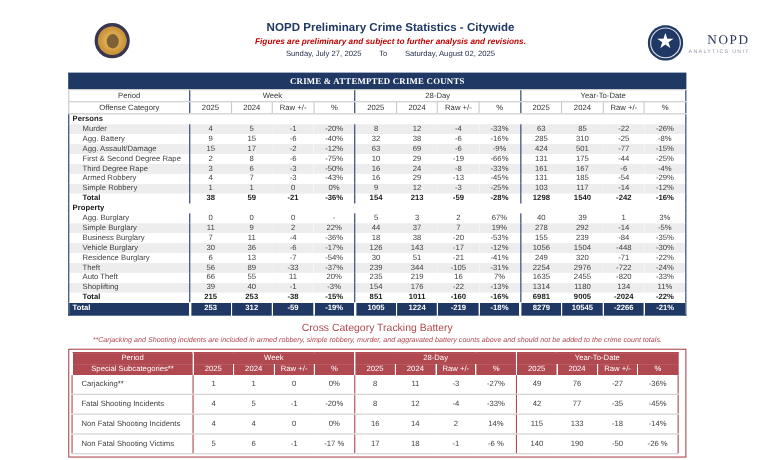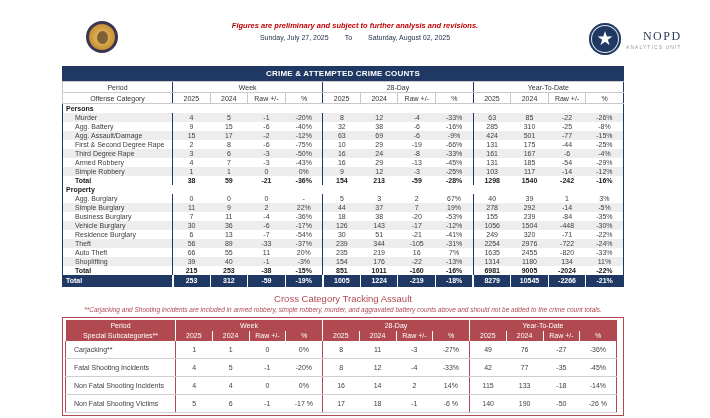--- a/index.html
+++ b/index.html
@@ -23,21 +23,21 @@
          display:flex;align-items:center;justify-content:center;
          box-shadow:inset 0 0 0 2px var(--navy,#1F3864), inset 0 0 0 3px rgba(255,255,255,.85);}
   .star{color:#fff;font-size:19px;line-height:1;margin-top:-1px;}
   .alogo-t{text-align:right;}
   .alogo-n{font-family:"Liberation Serif",serif;font-size:12px;color:#2f3a5c;letter-spacing:1.5px;}
   .alogo-u{font-size:4.8px;color:#9097a8;letter-spacing:1.2px;margin-top:1px;}
 
   
   .content{position:absolute;left:62px;top:66px;width:562px;}
   .bar{height:15px;line-height:15px;background:var(--navy,#1F3864);color:#fff;font-weight:bold;
-       font-size:8px;text-align:center;letter-spacing:.2px;}
+       font-size:8px;text-align:center;letter-spacing:.2px;font-family:Liberation Serif, serif;}
 
   table{border-collapse:collapse;table-layout:fixed;}
   .t1{width:562px;font-size:7px;color:#404040;border:1px solid var(--navy,#1F3864);}
   .t1 td{padding:0 2px;text-align:center;overflow:hidden;white-space:nowrap;}
   .t1 thead tr{height:11px;}
   .t1 thead td{border-top:1px solid #c9c9c9;border-bottom:1px solid #c9c9c9;border-left:1px solid #c9c9c9;color:#333;}
   .t1 thead td.gb{border-left:1px solid var(--navy,#1F3864);}
   .t1 tbody tr{height:9px;}
   .t1 tbody td.gb{border-left:1px solid var(--navy,#1F3864);}
   .t1 tr.stripe{background:var(--stripe,#ededed);}
@@ -66,20 +66,21 @@
 </head>
 <body>
 
 <div class="page">
 
   <div class="seal">
     <div class="seal-core"></div>
   </div>
 
   <div class="hdr">
+    <div class="title">NOPD Preliminary Crime Statistics - Citywide</div>
     <div class="subtitle">Figures are preliminary and subject to further analysis and revisions.</div>
     <div class="dates">
       <span>Sunday, July 27, 2025</span><span class="to">To</span><span>Saturday, August 02, 2025</span>
     </div>
   </div>
 
   <div class="alogo">
     <div class="badge">
         <span class="star">★</span>
       </div>
@@ -404,21 +405,21 @@
             <td class="gw">-219</td>
             <td class="gw">-18%</td>
             <td class="gw2">8279</td>
             <td class="gw">10545</td>
             <td class="gw">-2266</td>
             <td class="gw">-21%</td>
           </tr>
         </tbody>
     </table>
 
-    <div class="xc-title">Cross Category Tracking Assault</div>
+    <div class="xc-title">Cross Category Tracking Battery</div>
     <div class="xc-note">**Carjacking and Shooting incidents are included in armed robbery, simple robbery, murder, and aggravated battery counts above and should not be added to the crime count totals.</div>
 
     <div class="box2">
       <table class="t2">
         <colgroup>
           <col style="width:110px">
             <col>
             <col>
             <col>
             <col>

